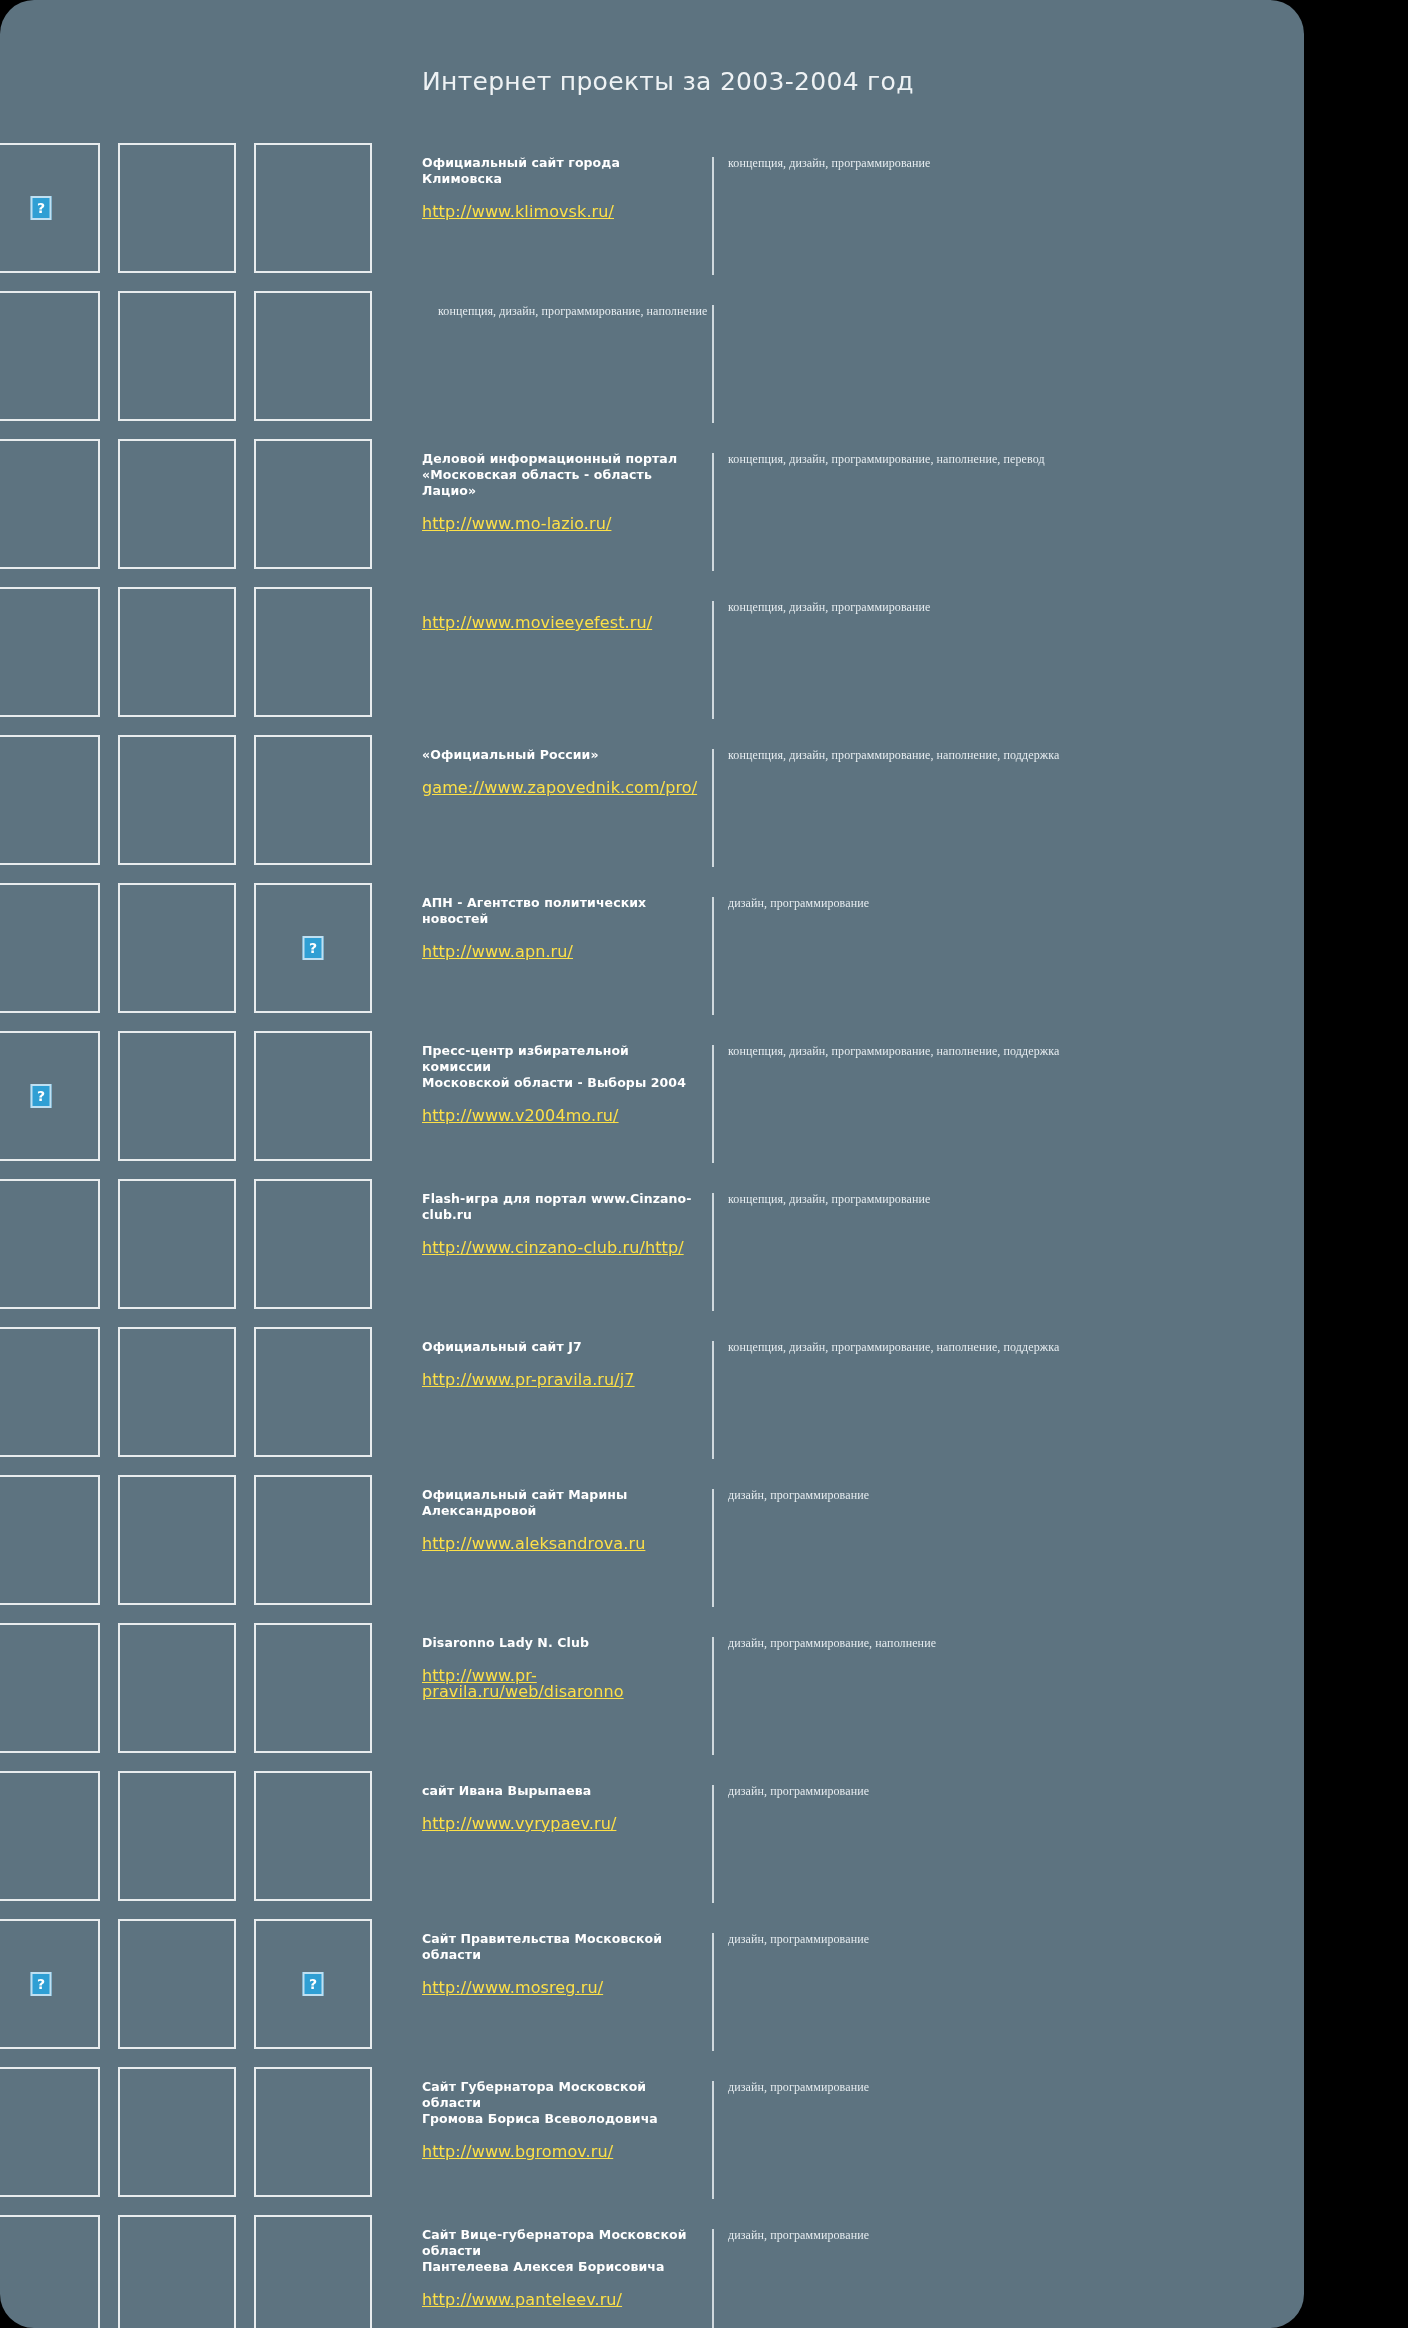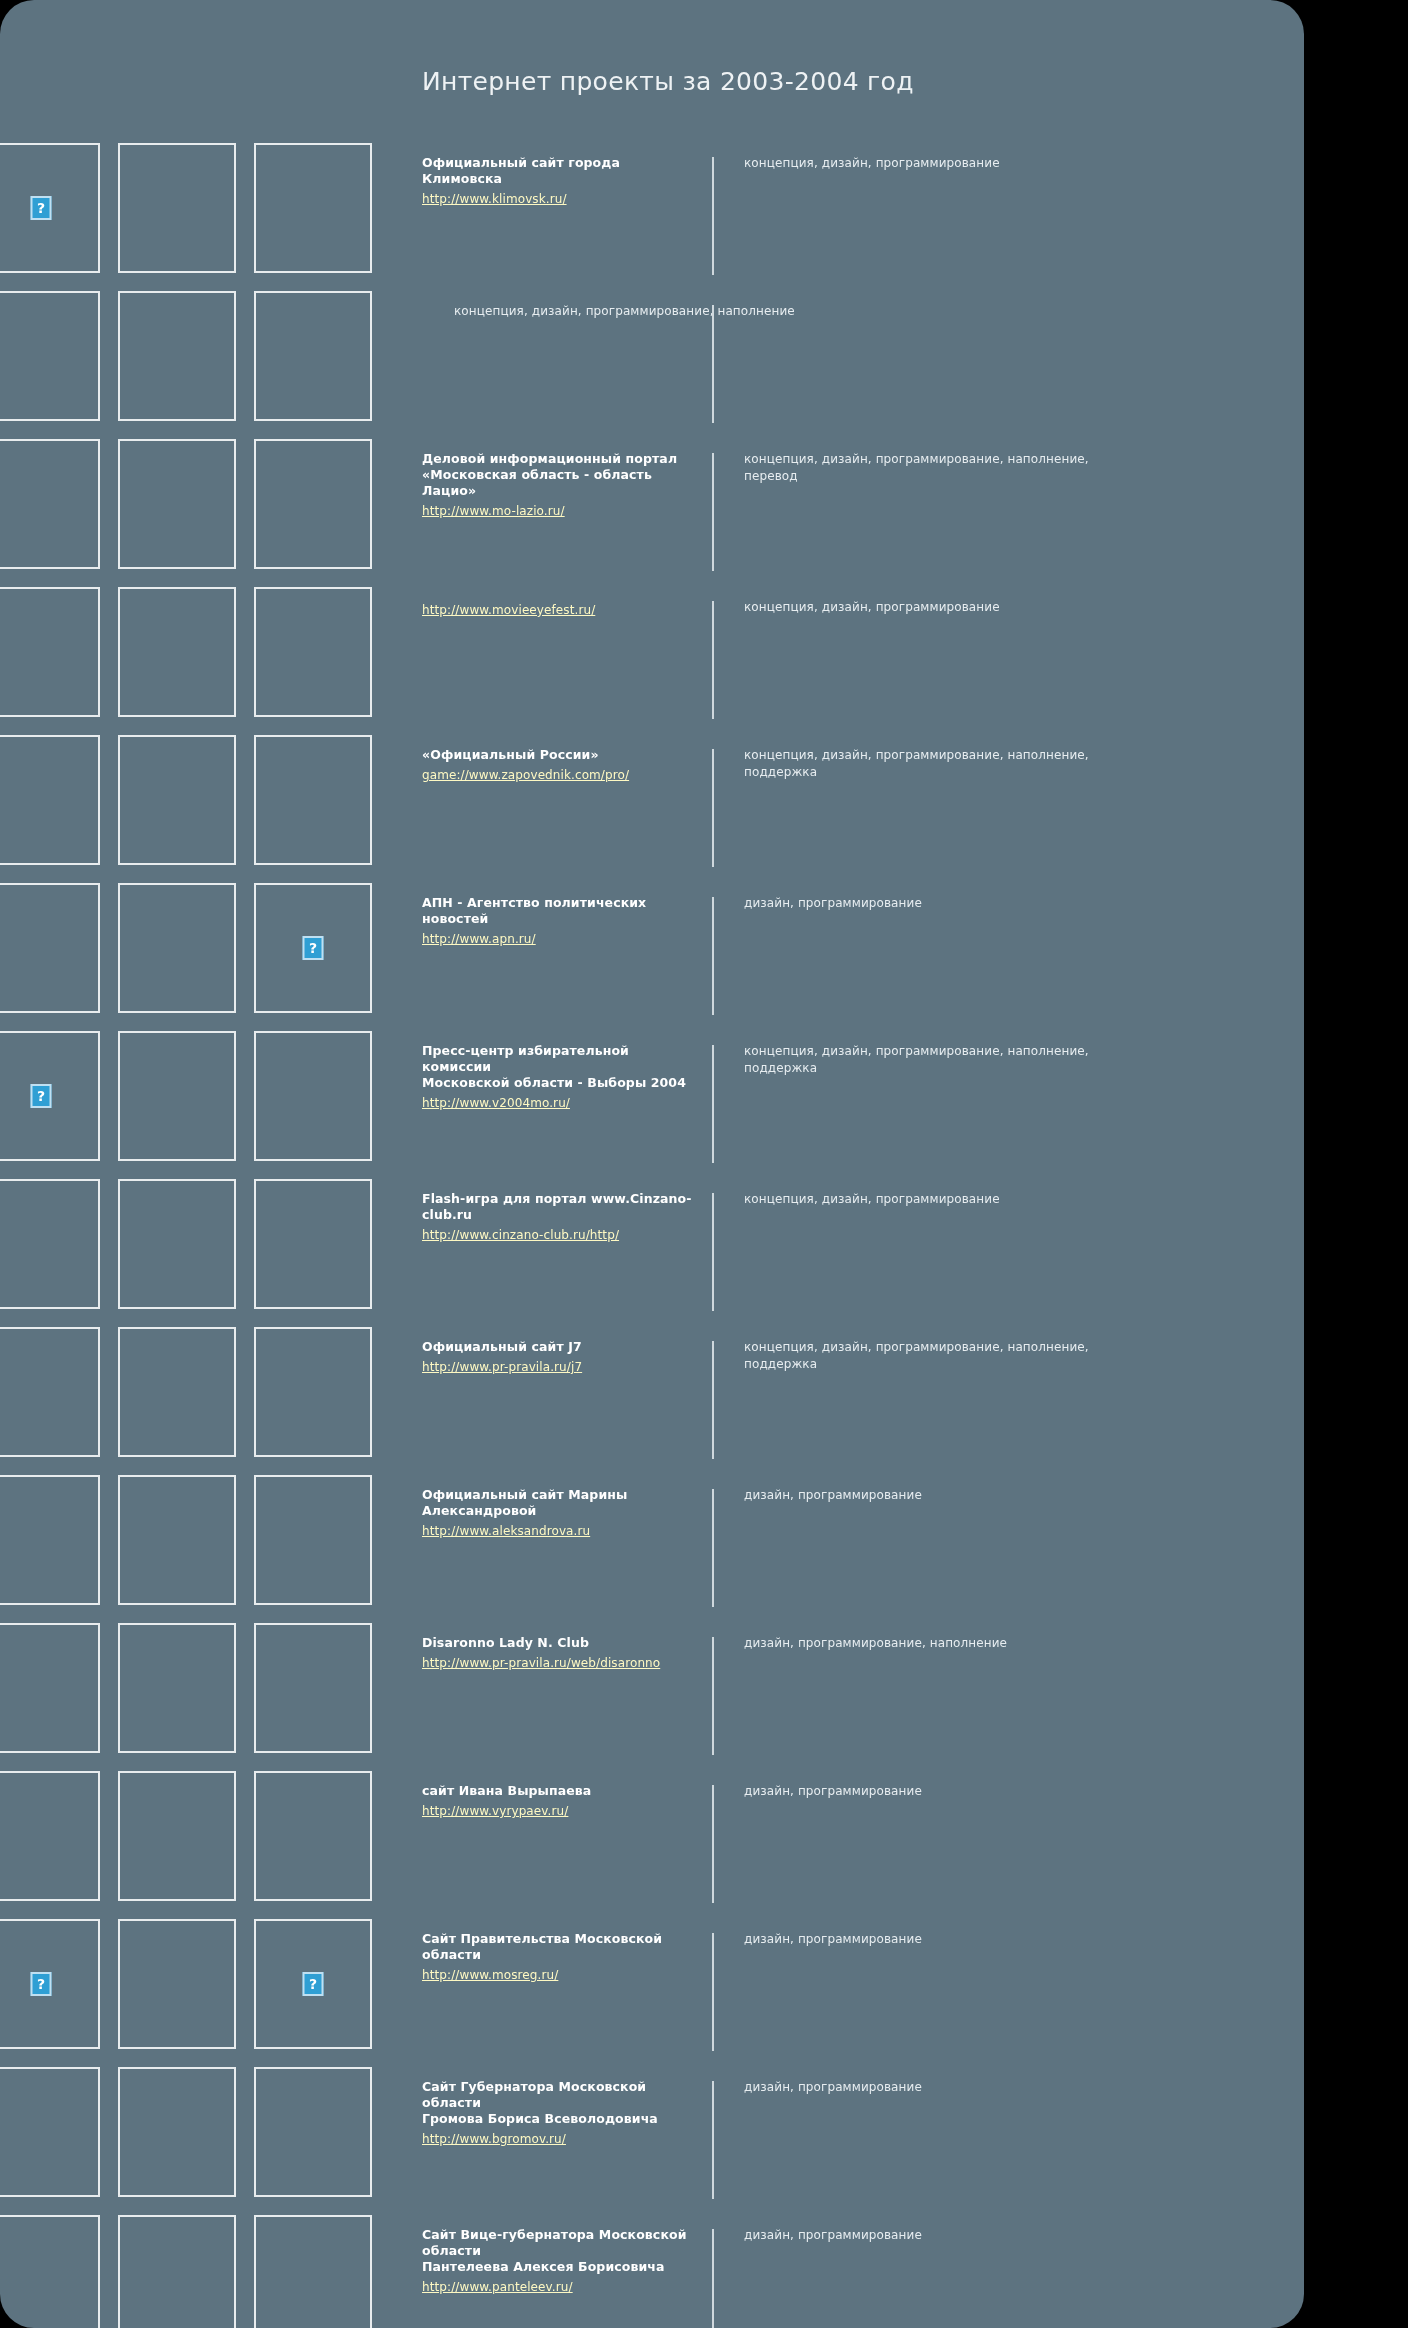--- a/index.html
+++ b/index.html
@@ -88,39 +88,41 @@
     content:"";
     position:absolute;
     left:290px;
     top:2px;
     width:2px;
     height:118px;
     background:#cfd8dd;
   }
   .col-services{
     flex:1 1 auto;
-    padding-left:32px;
+    padding-left:16px;
     box-sizing:border-box;
+    font-family:Liberation Serif, serif;
   }
   .proj-title{
     color:#ffffff;
     font-size:12.5px;
     font-weight:bold;
     line-height:16px;
     margin:0 0 1px 0;
     letter-spacing:0.1px;
   }
   .proj-title .ln{display:block;}
   .proj-url{
-    color:#fef9c3;
-    font-size:12px;
+    color:#fde047;
+    font-size:16px;
     line-height:16px;
     text-decoration:underline;
     display:inline-block;
     letter-spacing:0.1px;
+    margin-top:16px;
   }
   .services{
     color:#e7edf0;
     font-size:12px;
     line-height:17px;
     letter-spacing:0.1px;
     max-width:350px;
   }
 </style>
 </head>

